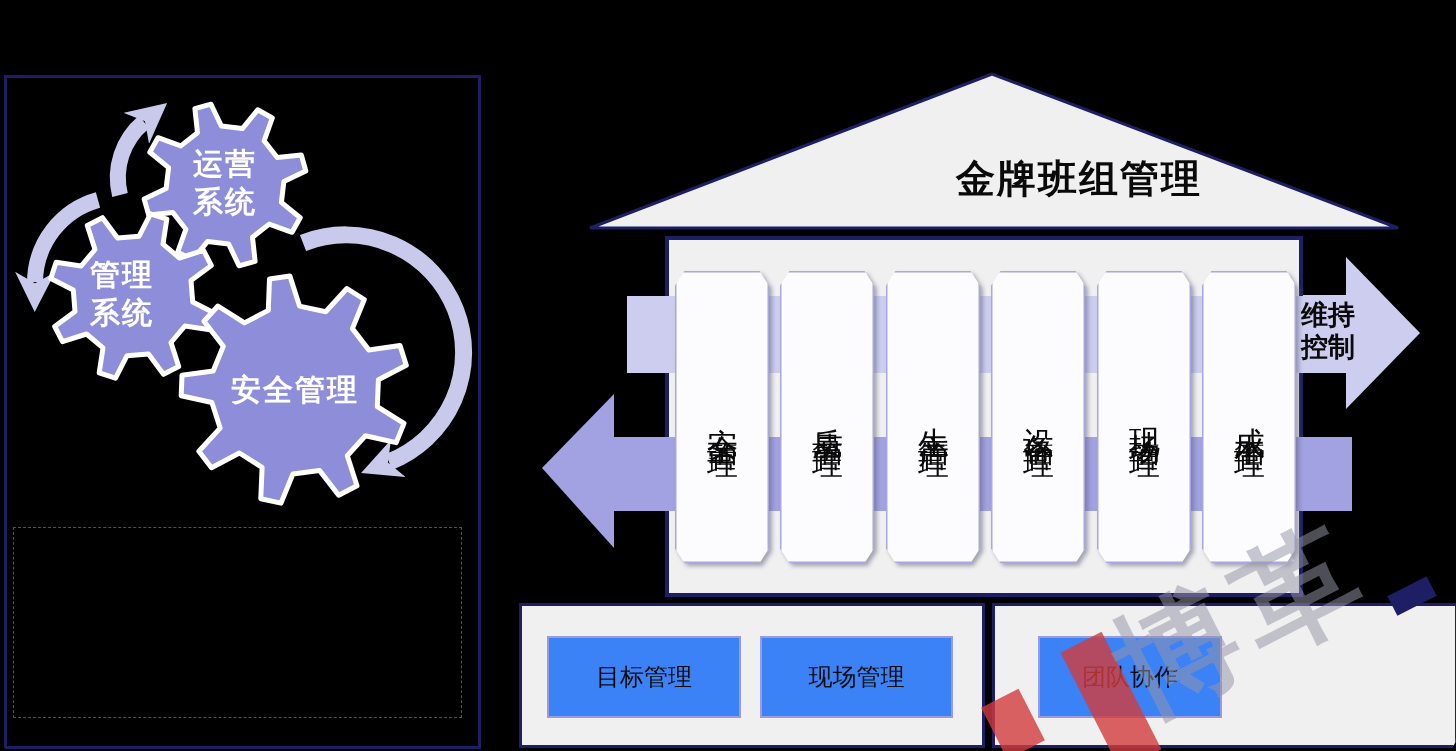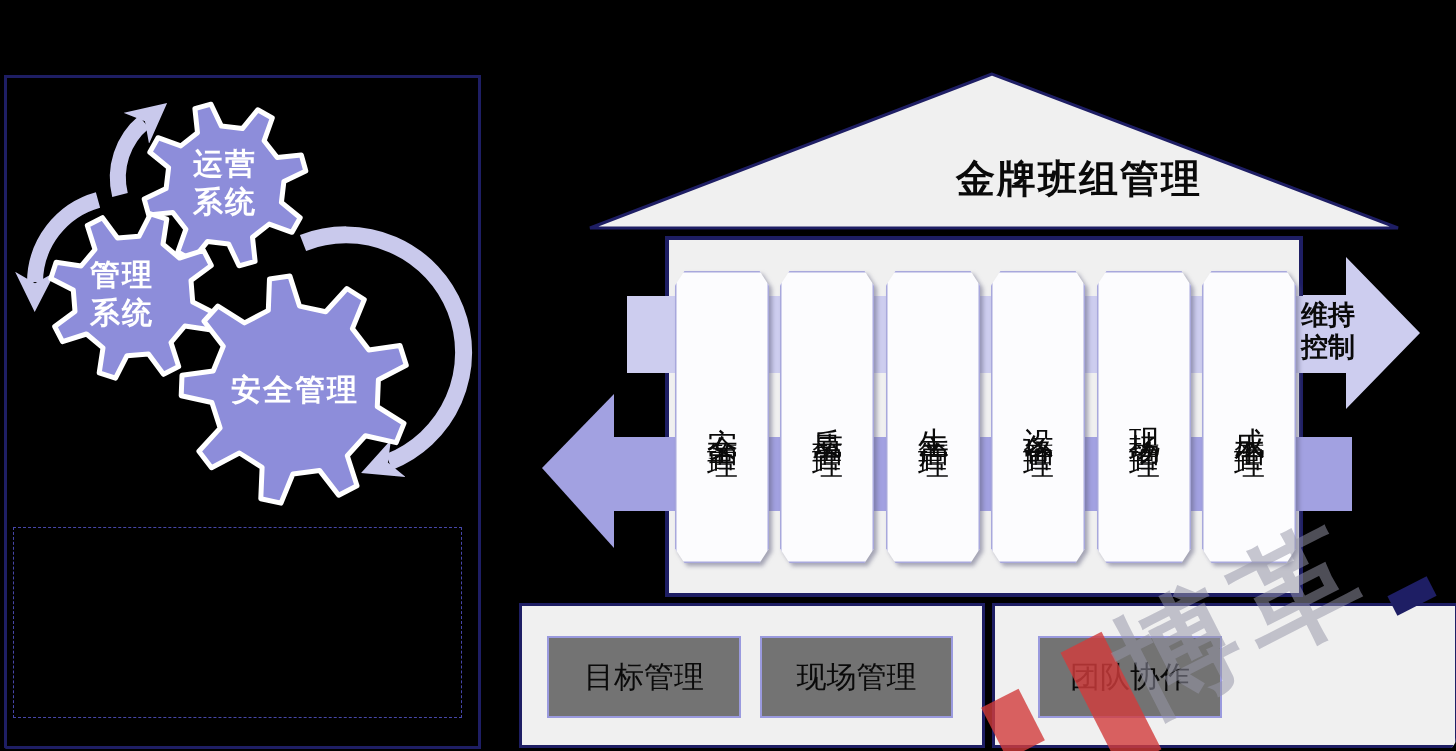--- a/index.html
+++ b/index.html
@@ -46,23 +46,23 @@
     clip-path:polygon(10% 0,90% 0,100% 5%,100% 95%,90% 100%,10% 100%,0 95%,0 5%);
     display:flex;align-items:center;justify-content:center;}
   .pillar-label{writing-mode:vertical-rl;text-orientation:upright;font-size:31px;
     letter-spacing:7px;color:var(--text);}
   .p1{left:675px;} .p2{left:780px;} .p3{left:886px;} .p4{left:991px;} .p5{left:1097px;} .p6{left:1202px;}
 
   
   .found-panel{position:absolute;top:603px;height:145px;background:var(--panel);
     border:3px solid var(--navy);box-sizing:border-box;z-index:1;}
   .fp-left{left:519px;width:466px;} .fp-right{left:992px;width:466px;}
-  .found-box{position:absolute;top:636px;height:82px;background:#737373;
+  .found-box{position:absolute;top:636px;height:82px;background:#3b82f6;
     border:2px solid var(--boxborder);box-sizing:border-box;display:flex;align-items:center;
-    justify-content:center;font-size:30px;color:var(--text);z-index:2;}
+    justify-content:center;font-size:24px;color:var(--text);z-index:2;}
   .fb1{left:547px;width:194px;} .fb2{left:760px;width:193px;}
   .fb3{left:1021px;width:184px;margin-left:17px;} .fb4{left:1237px;width:190px;}
 
   
   .watermark{position:absolute;left:1070px;top:555px;width:420px;height:220px;z-index:5;
     pointer-events:none;}
   .wm-text{position:absolute;left:55px;top:45px;font-size:120px;font-weight:bold;
     color:var(--wmgray);opacity:.52;letter-spacing:14px;transform:rotate(-27deg);
     transform-origin:left center;white-space:nowrap;}
   .wm-red{position:absolute;left:18px;top:80px;width:46px;height:132px;

